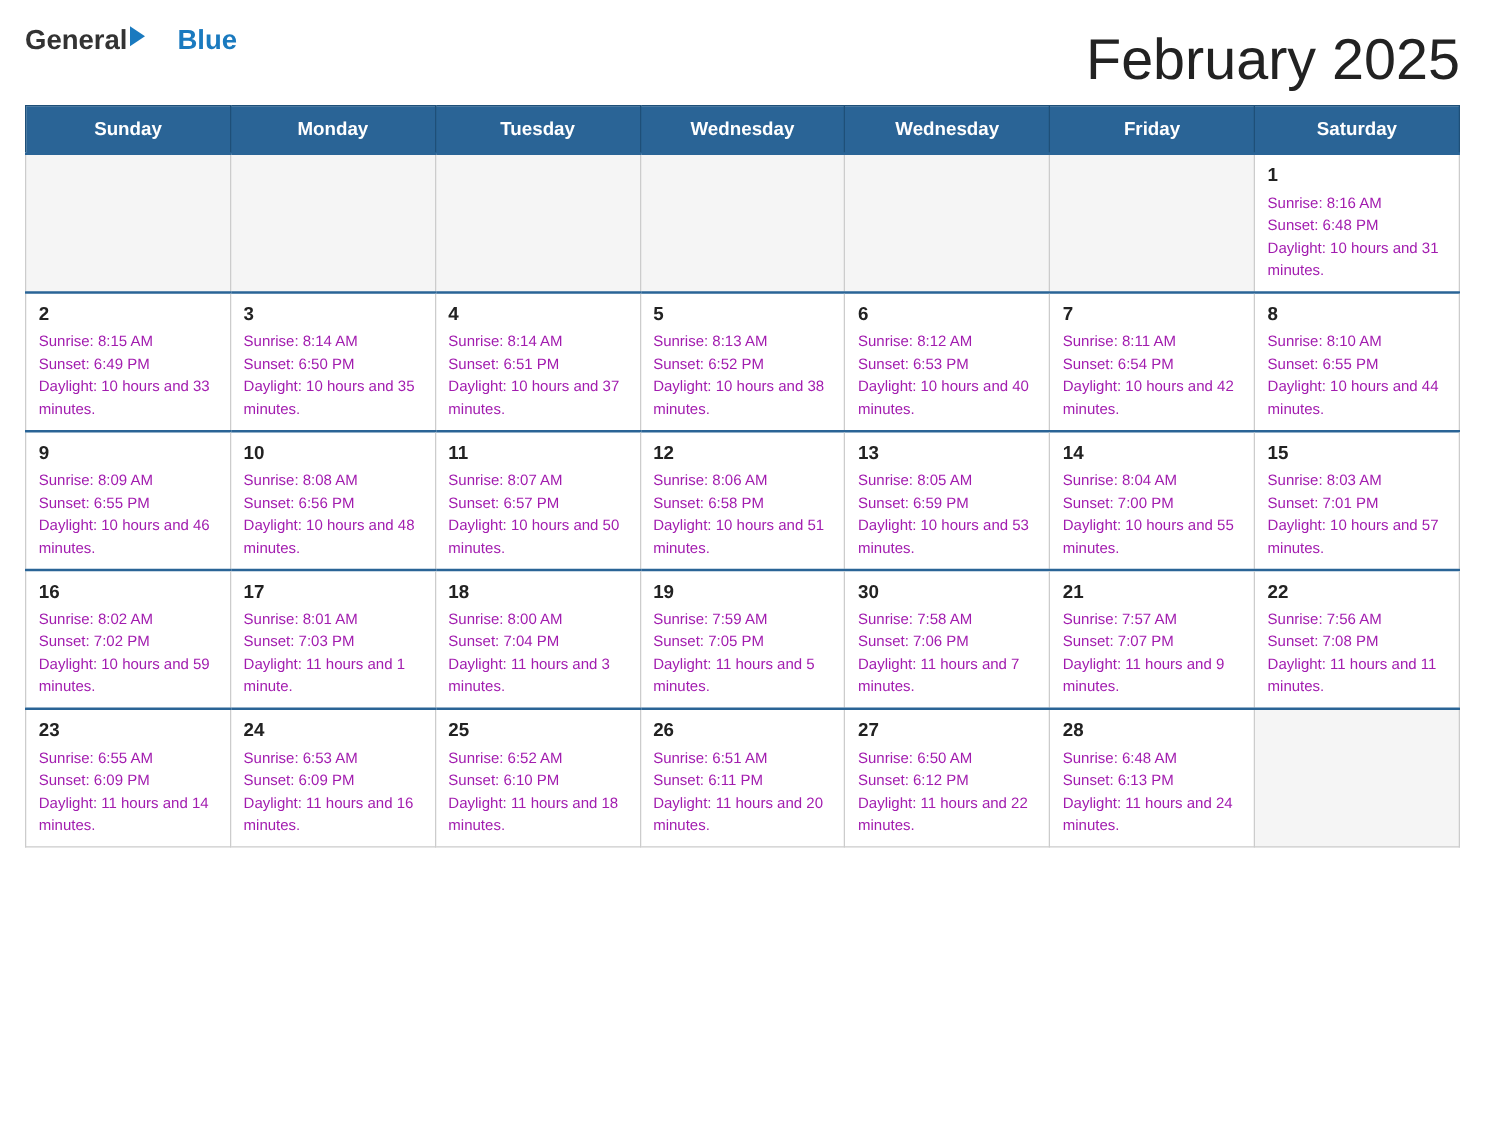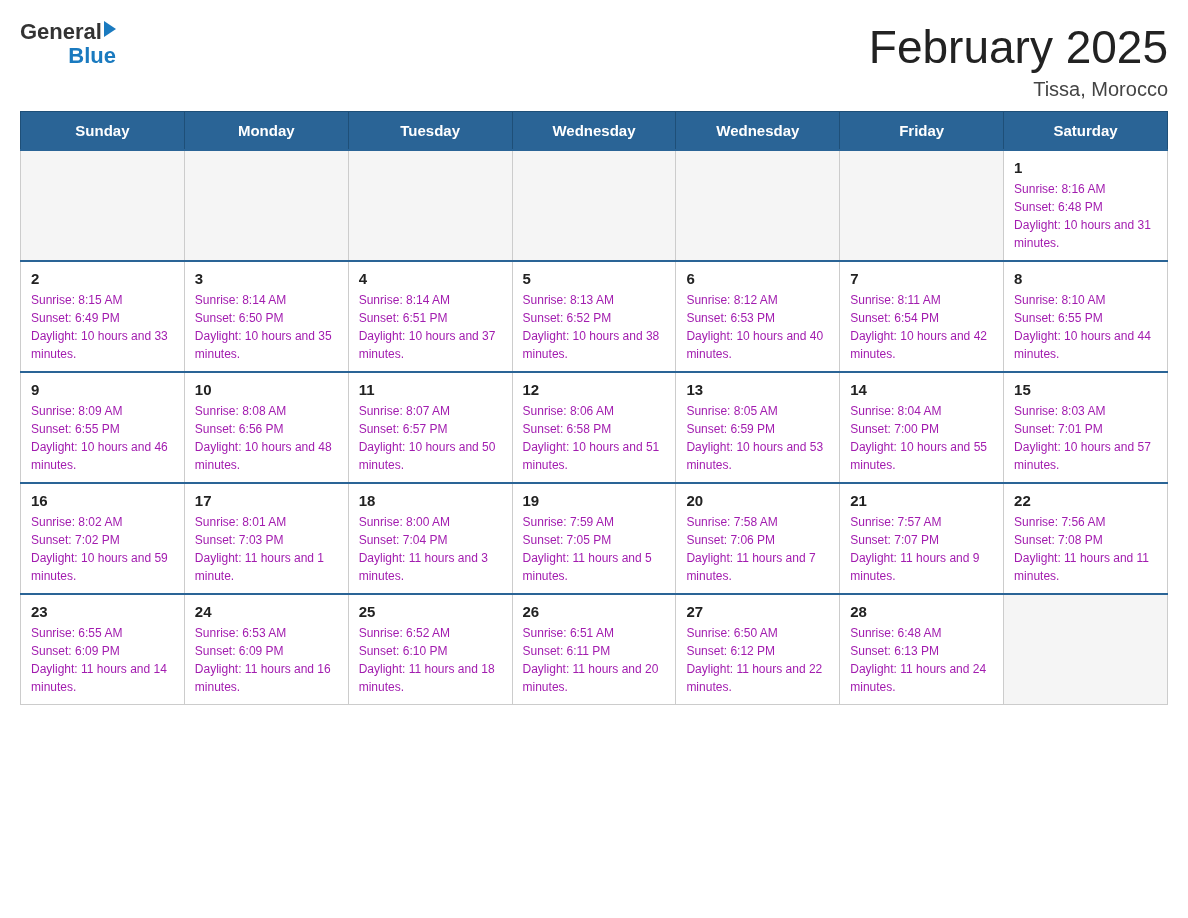--- a/index.html
+++ b/index.html
@@ -96,31 +96,30 @@
     }
     tr.week-row td {
       border-top: 2px solid #2a6496;
     }
   </style>
 </head>
 <body>
 
 <div class="header">
   <div class="logo">
-    <div style="display:flex;flex-direction:column;line-height:1.1;align-items:flex-end;">
+    <div style="display:flex;flex-direction:row;line-height:1.1;">
       <div style="display:flex;align-items:center;">
         <span class="logo-text-general">General</span>
         <div class="logo-arrow"></div>
       </div>
       <span class="logo-text-blue">Blue</span>
     </div>
   </div>
   <div class="title-section">
     <div class="calendar-title">February 2025</div>
-    <div class="calendar-subtitle">Tissa, Morocco</div>
   </div>
 </div>
 
 <table class="calendar-table">
   <thead>
     <tr>
     <th>Sunday</th>
         <th>Monday</th>
         <th>Tuesday</th>
         <th>Wednesday</th>
@@ -213,21 +212,21 @@
         </td>
         <td>
           <span class="day-number">18</span>
           <div class="day-info">Sunrise: 8:00 AM<br>Sunset: 7:04 PM<br>Daylight: 11 hours and 3 minutes.</div>
         </td>
         <td>
           <span class="day-number">19</span>
           <div class="day-info">Sunrise: 7:59 AM<br>Sunset: 7:05 PM<br>Daylight: 11 hours and 5 minutes.</div>
         </td>
         <td>
-          <span class="day-number">20</span>
+          <span class="day-number">30</span>
           <div class="day-info">Sunrise: 7:58 AM<br>Sunset: 7:06 PM<br>Daylight: 11 hours and 7 minutes.</div>
         </td>
         <td>
           <span class="day-number">21</span>
           <div class="day-info">Sunrise: 7:57 AM<br>Sunset: 7:07 PM<br>Daylight: 11 hours and 9 minutes.</div>
         </td>
         <td>
           <span class="day-number">22</span>
           <div class="day-info">Sunrise: 7:56 AM<br>Sunset: 7:08 PM<br>Daylight: 11 hours and 11 minutes.</div>
         </td>

